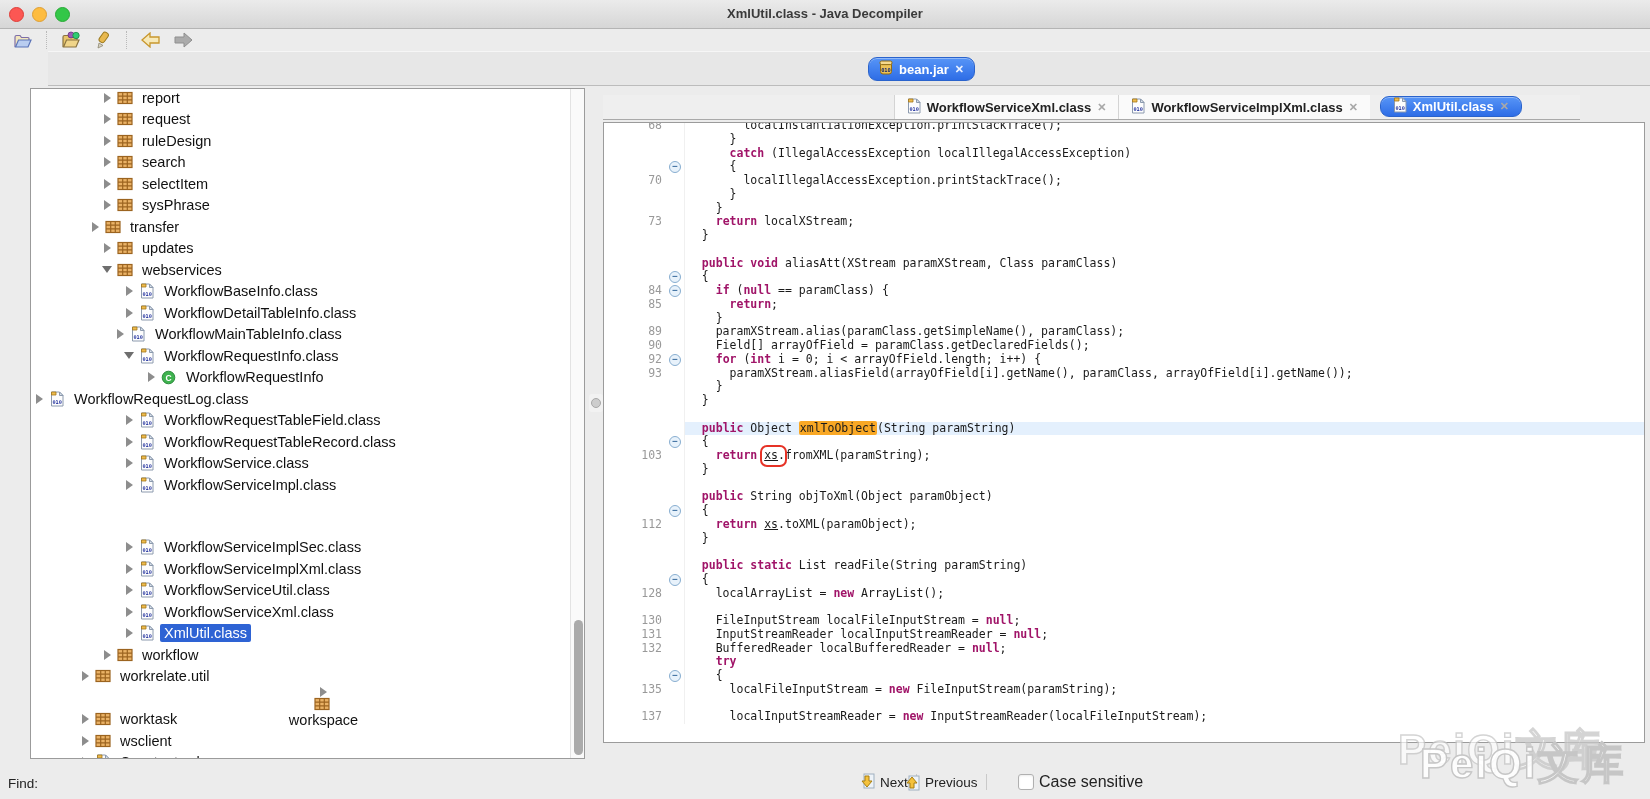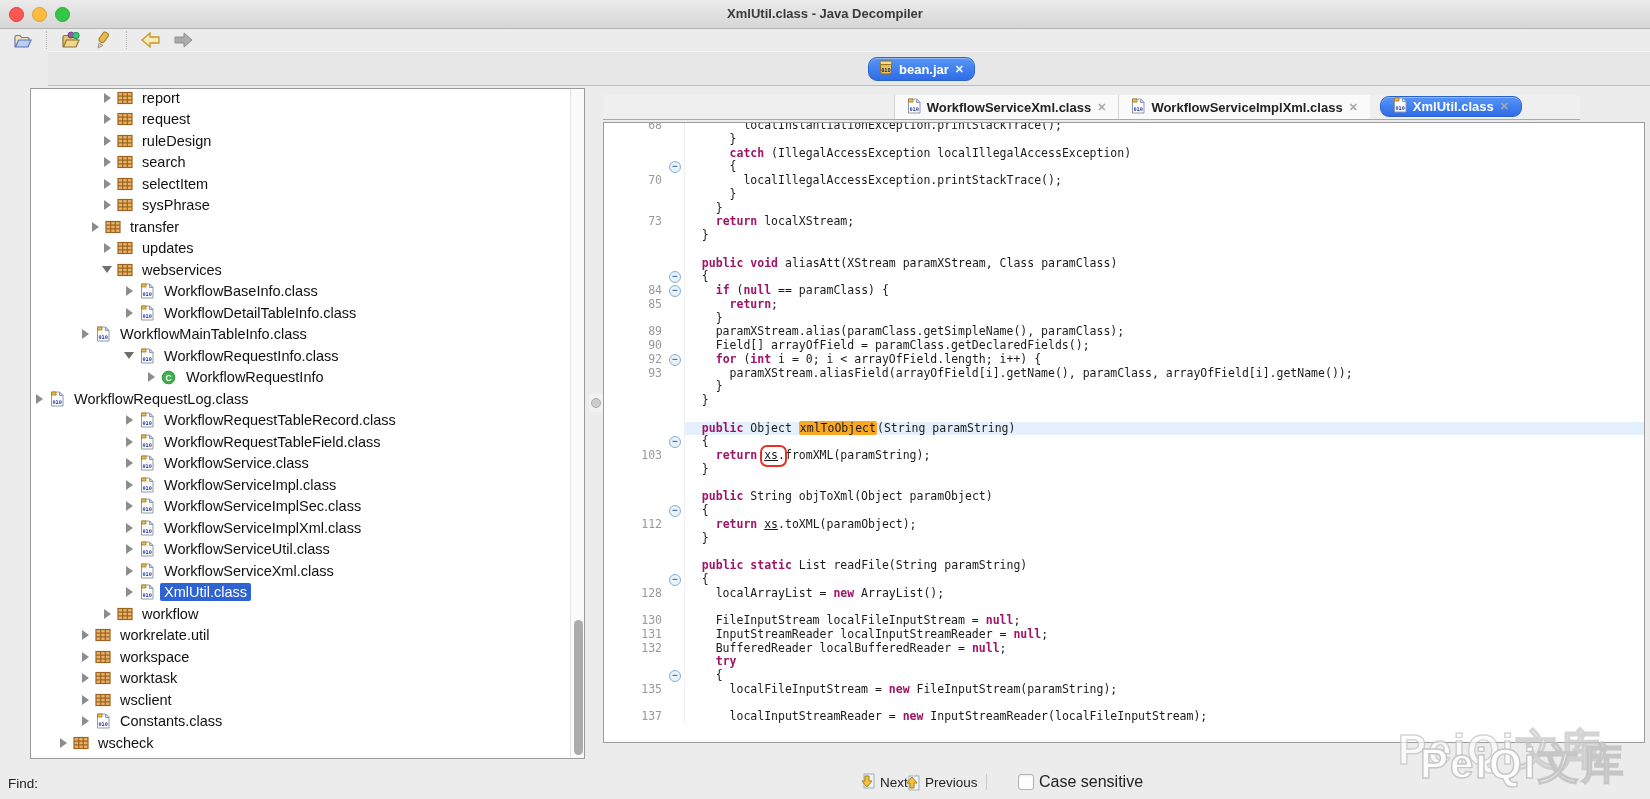--- a/index.html
+++ b/index.html
@@ -299,21 +299,21 @@
         <span class="ticon">
           <svg width="14" height="16" viewBox="0 0 14 16">
             <path d="M1.5 1 H9.5 L13 4.5 V15 H1.5 Z" fill="#fdfdfd" stroke="#8c9aae" stroke-width="1"></path>
             <path d="M9.5 1 L9.5 4.5 L13 4.5 Z" fill="#dde5ee" stroke="#8c9aae" stroke-width="1"></path>
             <path d="M1.5 1 H6 V4 H1.5 Z" fill="#eebb4d" stroke="#a2761a" stroke-width="0.8"></path>
             <text x="7.2" y="13" text-anchor="middle" font-size="5.2" font-weight="bold" fill="#1a2a9b" font-family="DejaVu Sans Mono, monospace">010</text>
           </svg>
         </span>
         <span class="tlabel">WorkflowDetailTableInfo.class</span>
       </div>
-      <div class="trow" style="padding-left: 46px; align-items: center;">
+      <div class="trow" style="padding-left: 81px; align-items: center;">
         <span class="arr right"></span>
         <span class="ticon">
           <svg width="14" height="16" viewBox="0 0 14 16">
             <path d="M1.5 1 H9.5 L13 4.5 V15 H1.5 Z" fill="#fdfdfd" stroke="#8c9aae" stroke-width="1"></path>
             <path d="M9.5 1 L9.5 4.5 L13 4.5 Z" fill="#dde5ee" stroke="#8c9aae" stroke-width="1"></path>
             <path d="M1.5 1 H6 V4 H1.5 Z" fill="#eebb4d" stroke="#a2761a" stroke-width="0.8"></path>
             <text x="7.2" y="13" text-anchor="middle" font-size="5.2" font-weight="bold" fill="#1a2a9b" font-family="DejaVu Sans Mono, monospace">010</text>
           </svg>
         </span>
         <span class="tlabel">WorkflowMainTableInfo.class</span>
@@ -355,59 +355,59 @@
       <div class="trow" style="padding-left: 90px;">
         <span class="arr right"></span>
         <span class="ticon">
           <svg width="14" height="16" viewBox="0 0 14 16">
             <path d="M1.5 1 H9.5 L13 4.5 V15 H1.5 Z" fill="#fdfdfd" stroke="#8c9aae" stroke-width="1"></path>
             <path d="M9.5 1 L9.5 4.5 L13 4.5 Z" fill="#dde5ee" stroke="#8c9aae" stroke-width="1"></path>
             <path d="M1.5 1 H6 V4 H1.5 Z" fill="#eebb4d" stroke="#a2761a" stroke-width="0.8"></path>
             <text x="7.2" y="13" text-anchor="middle" font-size="5.2" font-weight="bold" fill="#1a2a9b" font-family="DejaVu Sans Mono, monospace">010</text>
           </svg>
         </span>
+        <span class="tlabel">WorkflowRequestTableField.class</span>
+      </div>
+      <div class="trow" style="padding-left: 90px;">
+        <span class="arr right"></span>
+        <span class="ticon">
+          <svg width="14" height="16" viewBox="0 0 14 16">
+            <path d="M1.5 1 H9.5 L13 4.5 V15 H1.5 Z" fill="#fdfdfd" stroke="#8c9aae" stroke-width="1"></path>
+            <path d="M9.5 1 L9.5 4.5 L13 4.5 Z" fill="#dde5ee" stroke="#8c9aae" stroke-width="1"></path>
+            <path d="M1.5 1 H6 V4 H1.5 Z" fill="#eebb4d" stroke="#a2761a" stroke-width="0.8"></path>
+            <text x="7.2" y="13" text-anchor="middle" font-size="5.2" font-weight="bold" fill="#1a2a9b" font-family="DejaVu Sans Mono, monospace">010</text>
+          </svg>
+        </span>
         <span class="tlabel">WorkflowRequestTableRecord.class</span>
       </div>
       <div class="trow" style="padding-left: 90px;">
         <span class="arr right"></span>
         <span class="ticon">
           <svg width="14" height="16" viewBox="0 0 14 16">
             <path d="M1.5 1 H9.5 L13 4.5 V15 H1.5 Z" fill="#fdfdfd" stroke="#8c9aae" stroke-width="1"></path>
             <path d="M9.5 1 L9.5 4.5 L13 4.5 Z" fill="#dde5ee" stroke="#8c9aae" stroke-width="1"></path>
             <path d="M1.5 1 H6 V4 H1.5 Z" fill="#eebb4d" stroke="#a2761a" stroke-width="0.8"></path>
             <text x="7.2" y="13" text-anchor="middle" font-size="5.2" font-weight="bold" fill="#1a2a9b" font-family="DejaVu Sans Mono, monospace">010</text>
           </svg>
         </span>
-        <span class="tlabel">WorkflowRequestTableField.class</span>
-      </div>
-      <div class="trow" style="padding-left: 90px;">
-        <span class="arr right"></span>
-        <span class="ticon">
-          <svg width="14" height="16" viewBox="0 0 14 16">
-            <path d="M1.5 1 H9.5 L13 4.5 V15 H1.5 Z" fill="#fdfdfd" stroke="#8c9aae" stroke-width="1"></path>
-            <path d="M9.5 1 L9.5 4.5 L13 4.5 Z" fill="#dde5ee" stroke="#8c9aae" stroke-width="1"></path>
-            <path d="M1.5 1 H6 V4 H1.5 Z" fill="#eebb4d" stroke="#a2761a" stroke-width="0.8"></path>
-            <text x="7.2" y="13" text-anchor="middle" font-size="5.2" font-weight="bold" fill="#1a2a9b" font-family="DejaVu Sans Mono, monospace">010</text>
-          </svg>
-        </span>
         <span class="tlabel">WorkflowService.class</span>
       </div>
       <div class="trow" style="padding-left: 90px;">
         <span class="arr right"></span>
         <span class="ticon">
           <svg width="14" height="16" viewBox="0 0 14 16">
             <path d="M1.5 1 H9.5 L13 4.5 V15 H1.5 Z" fill="#fdfdfd" stroke="#8c9aae" stroke-width="1"></path>
             <path d="M9.5 1 L9.5 4.5 L13 4.5 Z" fill="#dde5ee" stroke="#8c9aae" stroke-width="1"></path>
             <path d="M1.5 1 H6 V4 H1.5 Z" fill="#eebb4d" stroke="#a2761a" stroke-width="0.8"></path>
             <text x="7.2" y="13" text-anchor="middle" font-size="5.2" font-weight="bold" fill="#1a2a9b" font-family="DejaVu Sans Mono, monospace">010</text>
           </svg>
         </span>
         <span class="tlabel">WorkflowServiceImpl.class</span>
       </div>
-      <div class="trow" style="padding-left: 90px;">
+      <div class="trow" style="padding-left: 90px; margin-top: 41px;">
         <span class="arr right"></span>
         <span class="ticon">
           <svg width="14" height="16" viewBox="0 0 14 16">
             <path d="M1.5 1 H9.5 L13 4.5 V15 H1.5 Z" fill="#fdfdfd" stroke="#8c9aae" stroke-width="1"></path>
             <path d="M9.5 1 L9.5 4.5 L13 4.5 Z" fill="#dde5ee" stroke="#8c9aae" stroke-width="1"></path>
             <path d="M1.5 1 H6 V4 H1.5 Z" fill="#eebb4d" stroke="#a2761a" stroke-width="0.8"></path>
             <text x="7.2" y="13" text-anchor="middle" font-size="5.2" font-weight="bold" fill="#1a2a9b" font-family="DejaVu Sans Mono, monospace">010</text>
           </svg>
         </span>
         <span class="tlabel">WorkflowServiceImplSec.class</span>
@@ -473,21 +473,21 @@
       <div class="trow" style="padding-left: 46px;">
         <span class="arr right"></span>
         <span class="ticon">
           <svg width="16" height="14" viewBox="0 0 16 14">
             <rect x="1" y="1.5" width="14" height="11" fill="#eab266" stroke="#9c6420" stroke-width="1.2"></rect>
             <path d="M5.7 1.5 V12.5 M10.3 1.5 V12.5 M1 5.2 H15 M1 8.9 H15" stroke="#9c6420" stroke-width="1.2" fill="none"></path>
           </svg>
         </span>
         <span class="tlabel">workrelate.util</span>
       </div>
-      <div class="trow" style="padding-left: 46px;">
+      <div class="trow" style="padding-left: 46px; flex-direction: column;">
         <span class="arr right"></span>
         <span class="ticon">
           <svg width="16" height="14" viewBox="0 0 16 14">
             <rect x="1" y="1.5" width="14" height="11" fill="#eab266" stroke="#9c6420" stroke-width="1.2"></rect>
             <path d="M5.7 1.5 V12.5 M10.3 1.5 V12.5 M1 5.2 H15 M1 8.9 H15" stroke="#9c6420" stroke-width="1.2" fill="none"></path>
           </svg>
         </span>
         <span class="tlabel">workspace</span>
       </div>
       <div class="trow" style="padding-left: 46px;">

